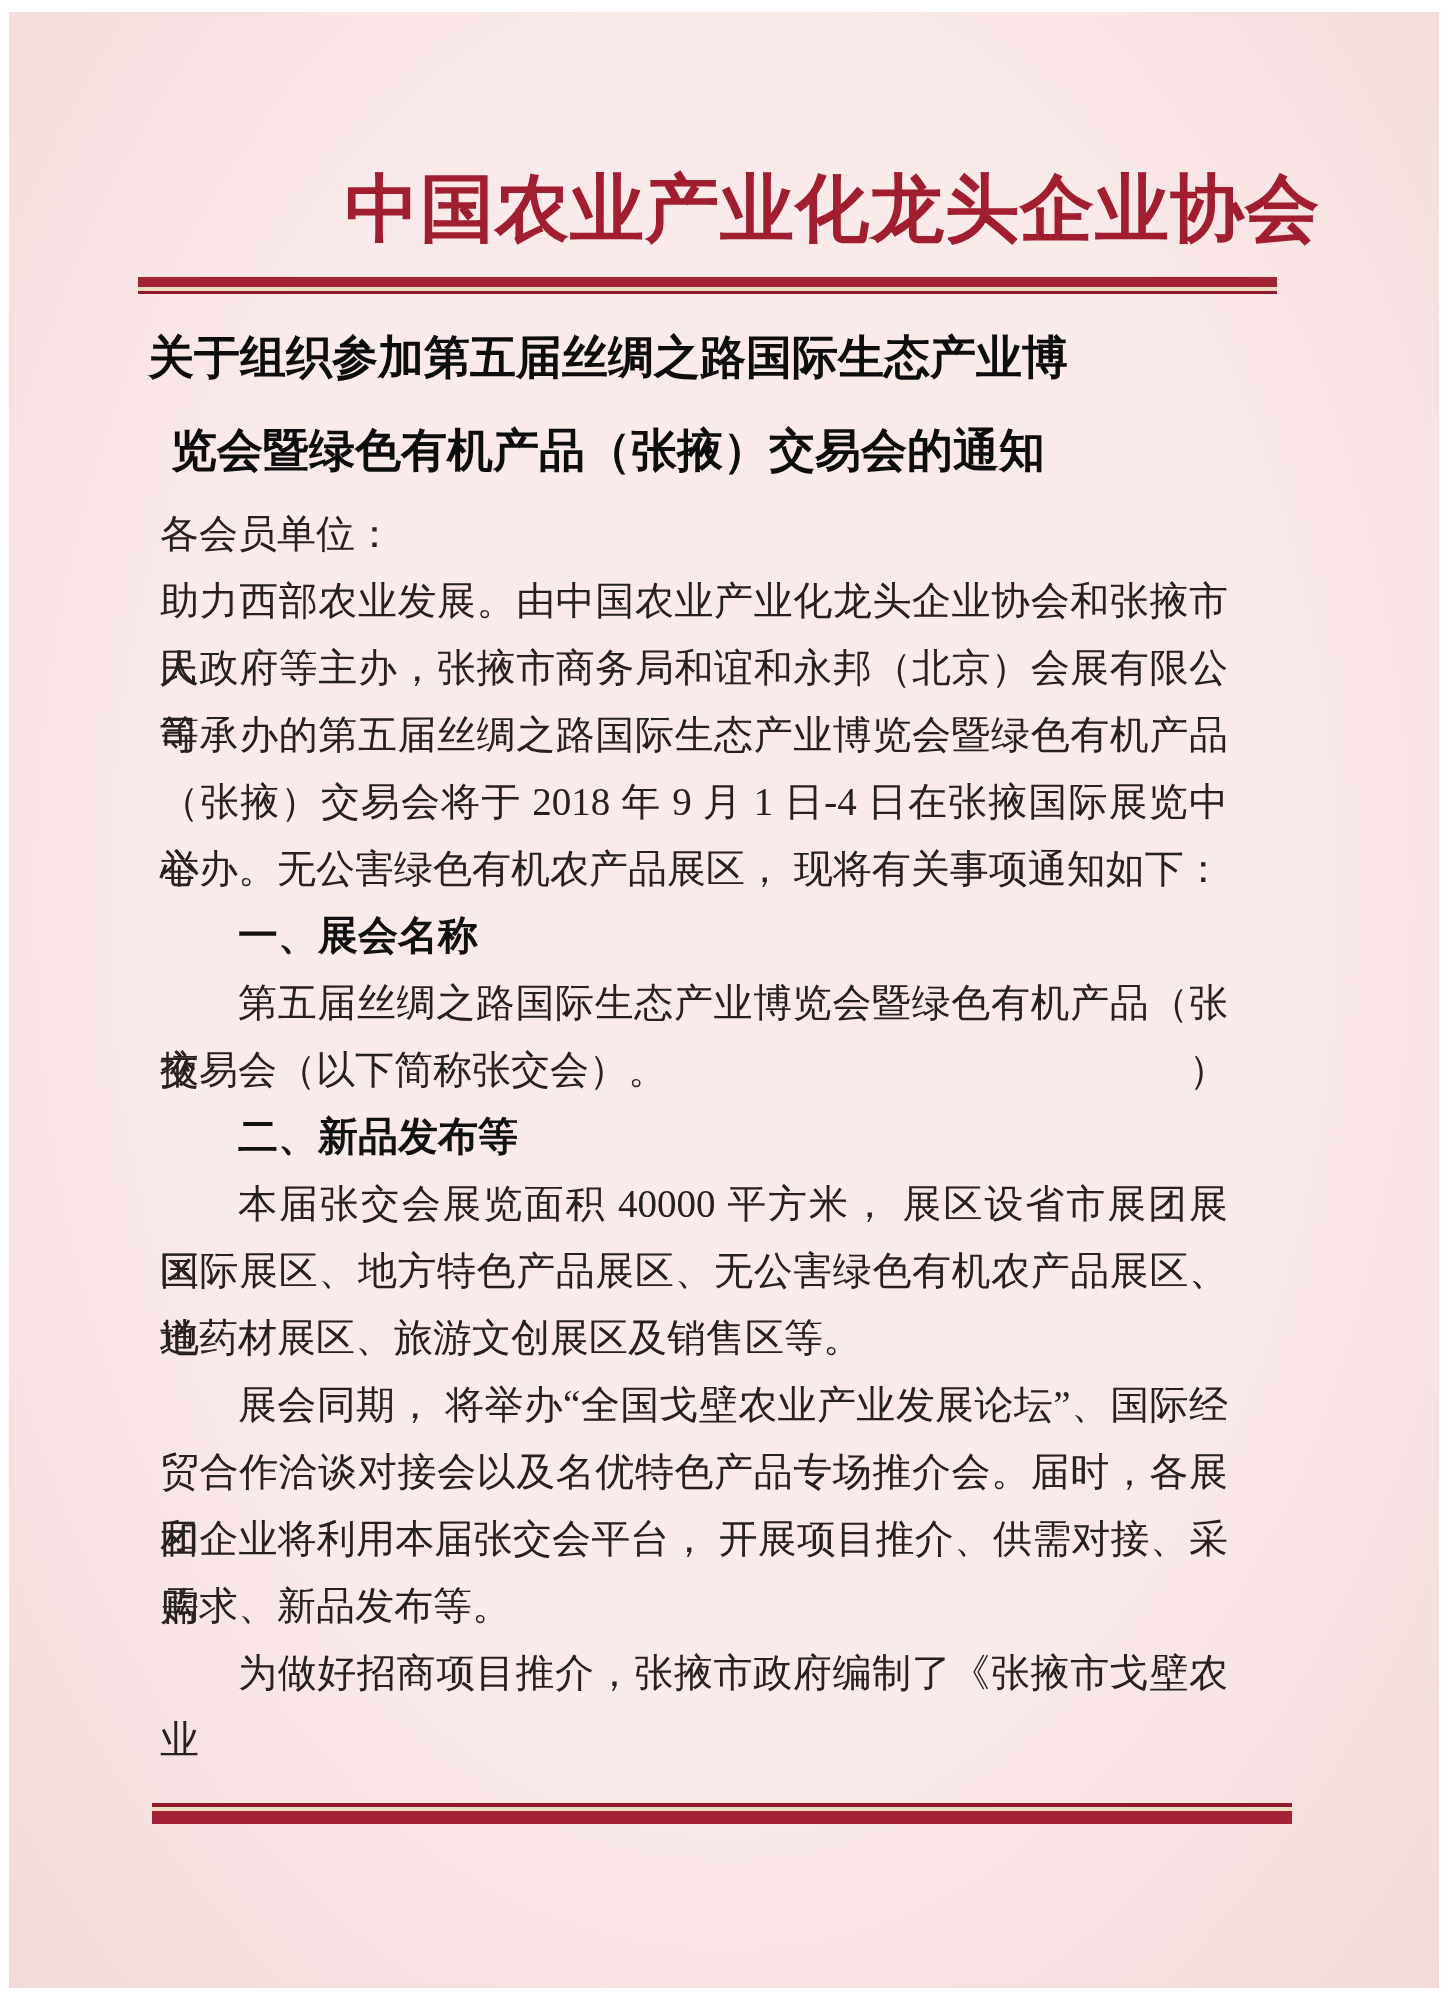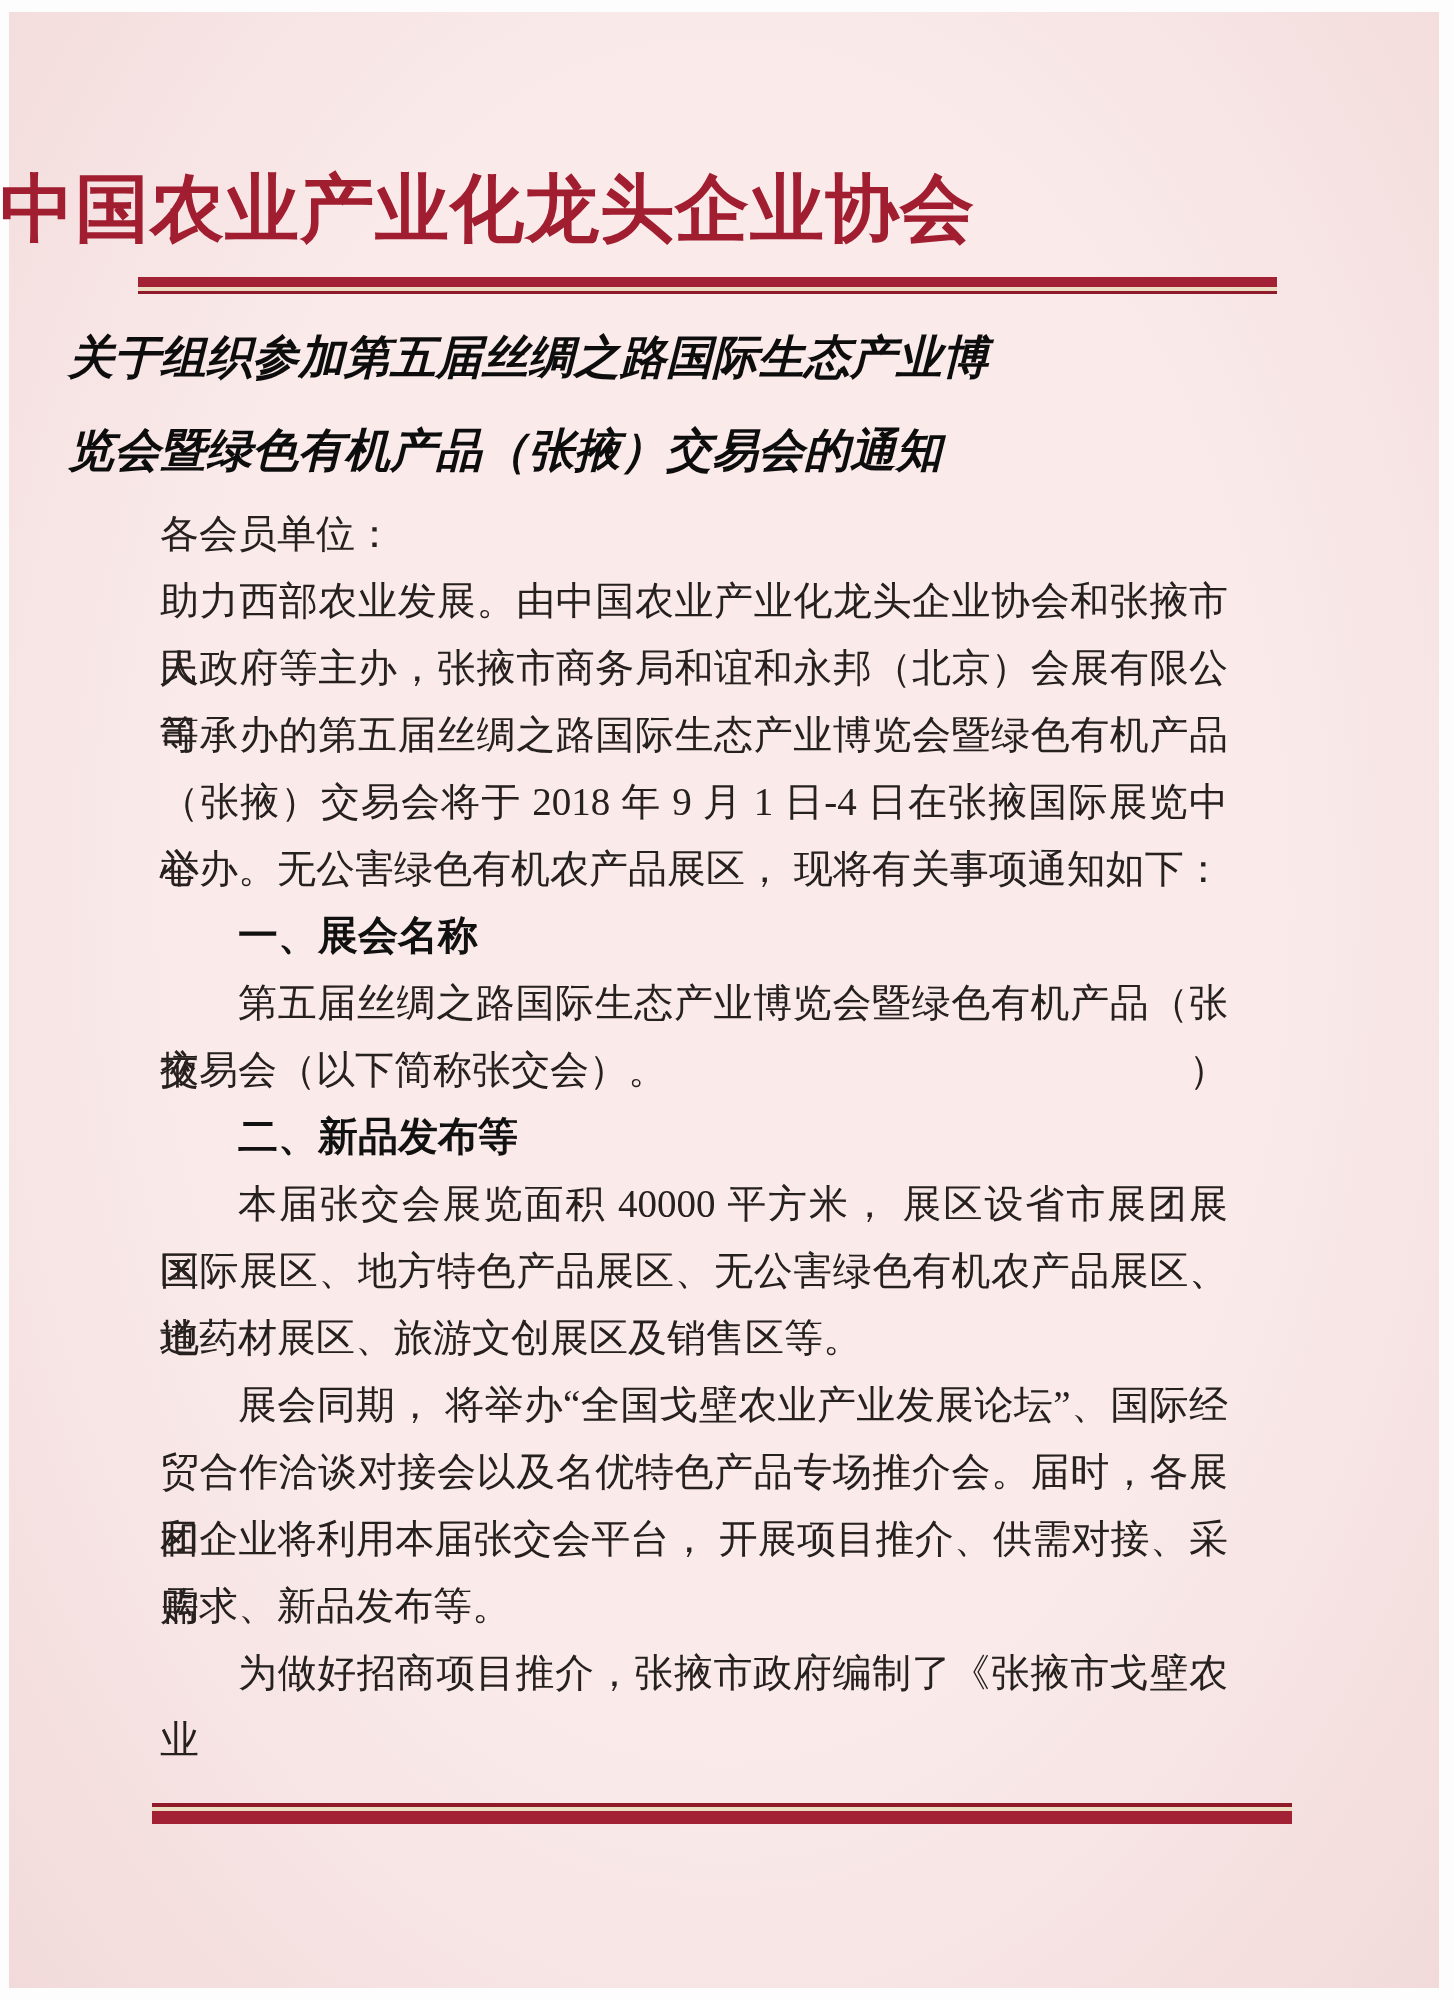--- a/index.html
+++ b/index.html
@@ -11,42 +11,41 @@
     overflow: hidden;
   }
   .paper {
     position: absolute;
     top: 12px; left: 9px; right: 15px; bottom: 12px;
     background: radial-gradient(ellipse at 50% 45%, #faeaea 55%, #f2dada 100%);
   }
   .org-name {
     position: absolute;
     top: 160px; left: 0; width: 1320px;
-    text-align: left;
+    text-align: right;
     font-size: 74px; line-height: 98px;
     font-weight: bold;
     color: #a01e30;
     letter-spacing: 1px;
   }
   .rule-top {
     position: absolute;
     top: 277px; left: 138px; width: 1139px;
     height: 4px;
     background: #ecdcc2;
     border-top: 10px solid #a32134;
     border-bottom: 3px solid #8f1b2a;
   }
   .notice-title {
     position: absolute;
     top: 311px; left: 68px; width: 1080px;
-    text-align: left;
+    text-align: center;
     font-size: 46px; line-height: 93px;
     font-weight: bold;
     color: #0d0d0d;
-    font-style: italic;
   }
   .notice-title span { display: block; }
   .doc-body {
     position: absolute;
     top: 500px; left: 160px; width: 1068px;
     font-size: 39px;
     color: #26211f;
   }
   .line {
     height: 67px; line-height: 67px;

